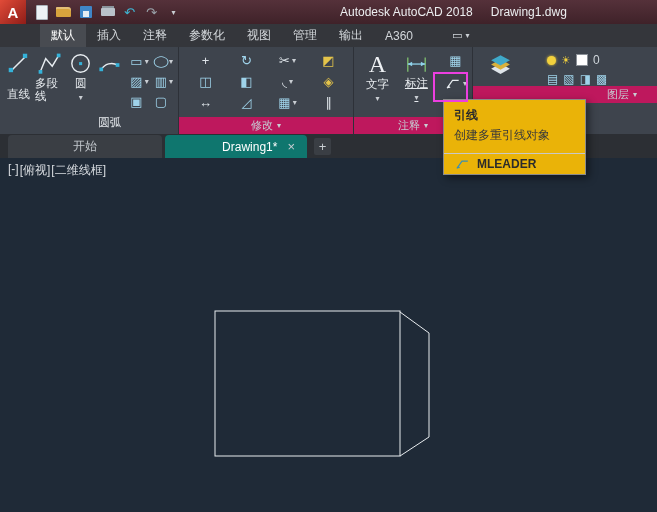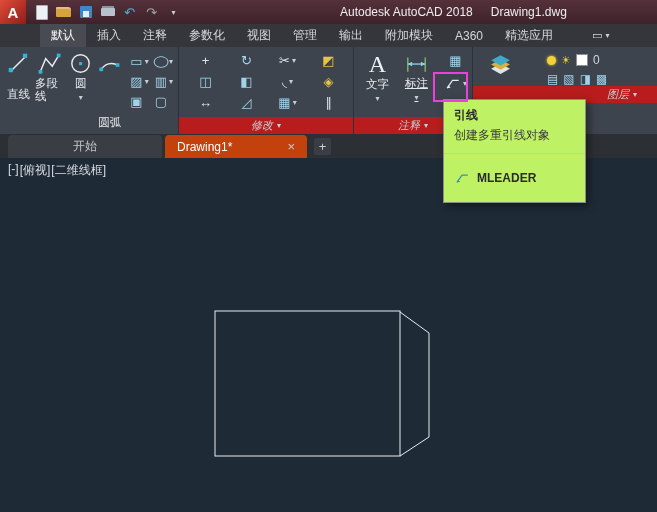--- a/index.html
+++ b/index.html
@@ -27,22 +27,22 @@
     display:flex;align-items:stretch;padding-left:40px;}
   .rtab{display:flex;align-items:center;padding:0 11px;font-size:12px;color:#d3d7db;cursor:default;}
   .rtab.active{background:#484b51;color:#fff;}
   .ribbon-toggle{display:flex;align-items:center;gap:3px;margin-left:28px;color:#d3d7db;font-size:11px;}
 
   
   .ribbon{position:absolute;top:47px;left:0;width:657px;height:87px;background:#3e444d;display:flex;}
   .panel{position:relative;height:87px;border-right:1px solid #2d3138;display:flex;flex-direction:column;}
   .p-draw{width:178px;} .p-modify{width:174px;} .p-annotate{width:118px;} .p-layers{flex:1;border-right:none;}
   .panel-body{flex:1;display:flex;align-items:flex-start;padding:2px 2px 0 4px;}
-  .panel-label{height:17px;background:#b91c1c;color:#c6ccd3;font-size:11px;
-    display:flex;align-items:center;justify-content:center;gap:4px;font-style:italic;}
+  .panel-label{height:17px;background:#be185d;color:#c6ccd3;font-size:11px;
+    display:flex;align-items:center;justify-content:center;gap:4px;}
   .panel-label.right{justify-content:flex-end;padding-right:20px;}
   .bigbtn{display:flex;flex-direction:column;align-items:center;padding:2px 2px 0;gap:1px;
     color:#e6eaee;font-size:11.5px;line-height:13px;}
   .bigbtn svg{width:25px;height:25px;}
   .sgrid{display:grid;grid-template-columns:auto auto;grid-auto-rows:20px;margin-left:3px;margin-top:2px;}
   .sic{display:flex;align-items:center;gap:2px;padding:0 3px;color:#9fd3ea;font-size:13px;}
   .mod-grid{display:grid;grid-template-columns:repeat(4,41px);grid-auto-rows:21px;padding:1px 2px;}
   .mcell{display:flex;align-items:center;justify-content:center;gap:2px;color:#9fd3ea;font-size:13px;}
   .mcell .alt{color:#dfe5ea;} .yel{color:#e4c44a;}
   .anno-col{display:flex;flex-direction:column;margin-left:5px;width:30px;align-items:center;}
@@ -53,36 +53,36 @@
   .bulb{width:9px;height:9px;border-radius:50%;background:#f2d13d;box-shadow:0 0 3px #f2d13d;display:block;}
   .swatch{width:10px;height:10px;background:#ffffff;border:1px solid #8a9097;display:block;}
   .sun{color:#f2d13d;font-size:11px;} .lticon{color:#9fd3ea;font-size:12px;}
 
   
   .filetabs{position:absolute;top:134px;left:0;width:657px;height:24px;background:#2c2f34;
     display:flex;align-items:flex-end;padding-left:8px;}
   .ftab{height:23px;display:flex;align-items:center;font-size:12px;color:#c3c8cd;
     background:#3a3e44;margin-right:3px;border-radius:4px 4px 0 0;padding:0 12px;}
   .ftab.start{width:130px;justify-content:center;text-align:center;}
-  .ftab.active{background:#c2410c;color:#fff;width:118px;justify-content:space-between;}
+  .ftab.active{background:#0f766e;color:#fff;width:118px;justify-content:flex-end;}
   .ftab-close{color:#c9ced3;font-size:13px;margin-left:10px;}
   .add-tab{width:17px;height:17px;margin:0 0 3px 4px;background:#3a3e44;color:#c9ced3;border-radius:2px;
     display:flex;align-items:center;justify-content:center;font-size:13px;}
 
   
   .canvas{position:absolute;top:158px;left:0;width:657px;height:354px;background:#1f2a37;}
   .vp{position:absolute;left:8px;top:4px;color:#d9dde1;font-size:12px;display:flex;gap:0px;}
   .vp span{margin-right:1px;}
 
   
-  .tooltip{position:absolute;left:443px;top:99px;width:141px;background:#bef264;
+  .tooltip{position:absolute;left:443px;top:99px;width:141px;background:#eab308;
     border:1px solid #8b8b8b;box-shadow:3px 3px 8px rgba(0,0,0,.45);z-index:70;color:#2b2b2b;font-size:12px;}
   .tt-title{padding:7px 10px 1px;font-weight:bold;}
   .tt-desc{padding:2px 10px 9px;color:#3a3a3a;}
-  .tt-cmd{display:flex;align-items:center;gap:7px;padding:16px 10px;border-top:1px solid #c8c8c8;font-weight:bold;}
+  .tt-cmd{display:flex;align-items:center;gap:7px;padding:2px 10px;border-top:1px solid #c8c8c8;font-weight:bold;}
   .tt-cmd svg{width:16px;height:16px;}
   .tt-help{padding:6px 10px 7px;border-top:1px solid #c8c8c8;color:#444;}
 
   
   .annotation-box{position:absolute;left:433px;top:72px;width:31px;height:26px;
     border:2px solid #ec3fe0;z-index:80;pointer-events:none;}
 </style>
 </head>
 <body>
 
@@ -122,23 +122,21 @@
   </div>
 
   <div class="tabbar">
     <span class="rtab active">默认</span>
     <span class="rtab">插入</span>
     <span class="rtab">注释</span>
     <span class="rtab">参数化</span>
     <span class="rtab">视图</span>
     <span class="rtab">管理</span>
     <span class="rtab">输出</span>
-    <span class="rtab">附加模块</span>
     <span class="rtab">A360</span>
-    <span class="rtab">精选应用</span>
     <span class="ribbon-toggle">
       <span>▭</span>
       <span class="c8">▾</span>
     </span>
   </div>
 
   <div class="ribbon">
 
     <div class="panel p-draw">
       <div class="panel-body">

